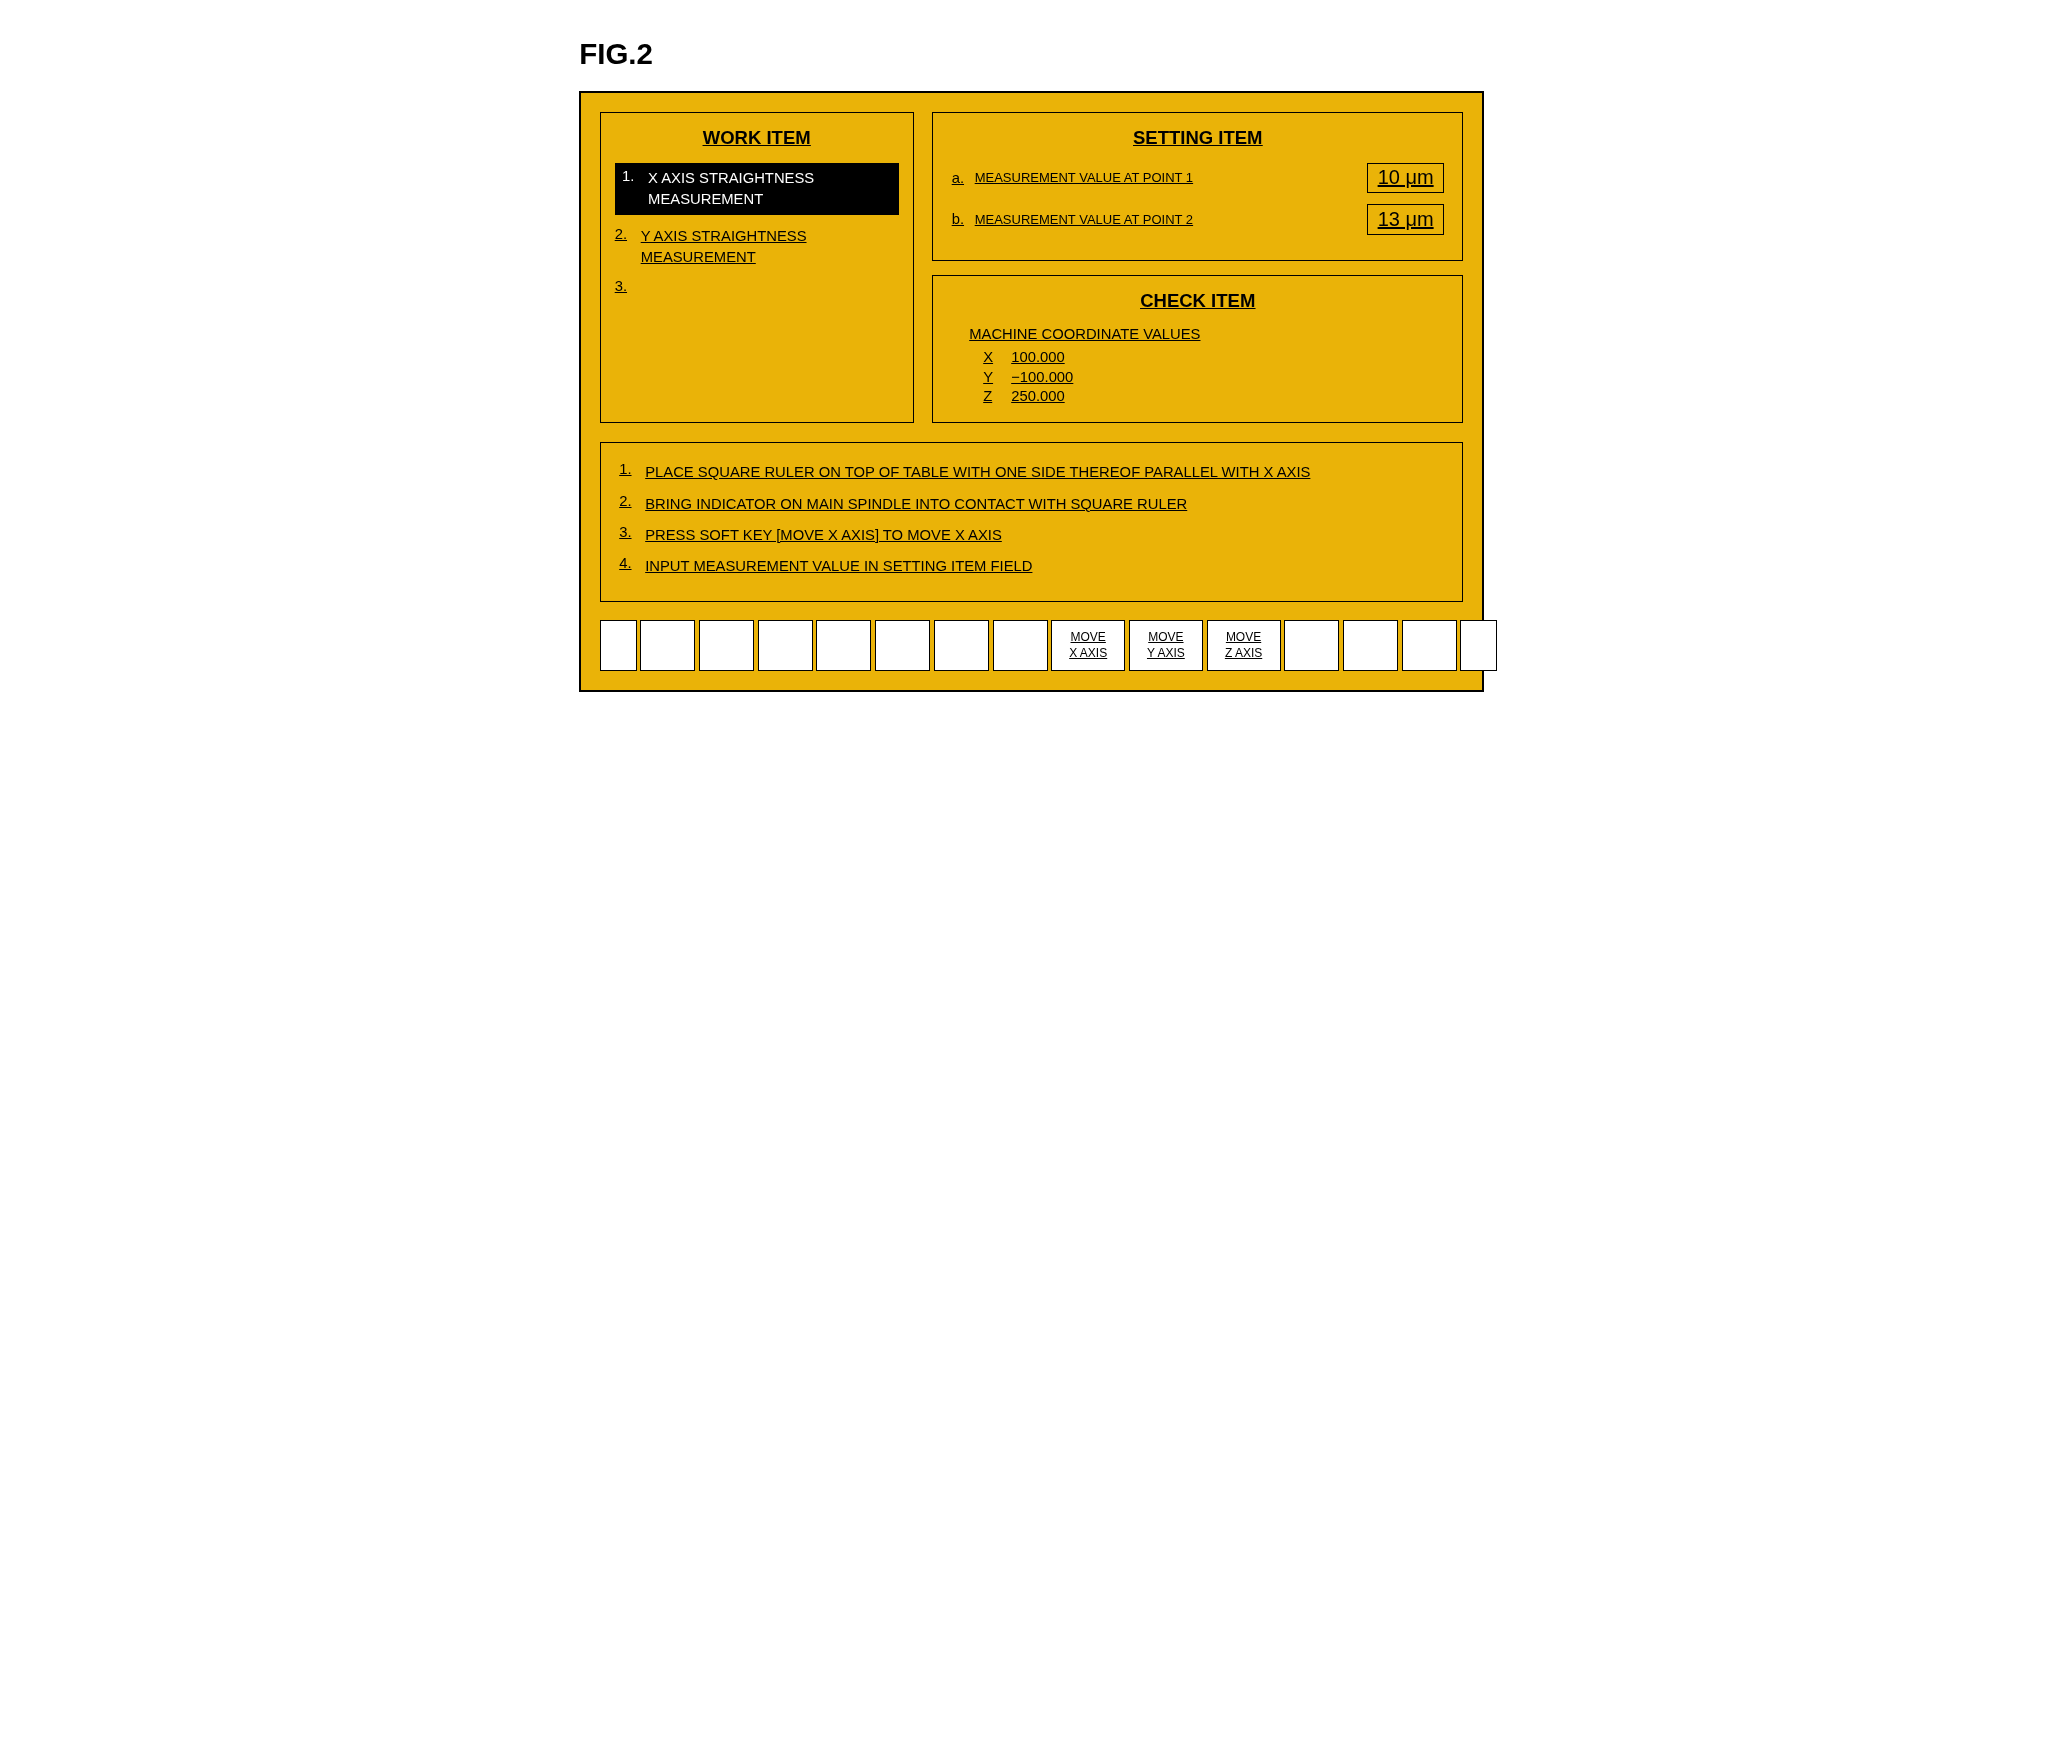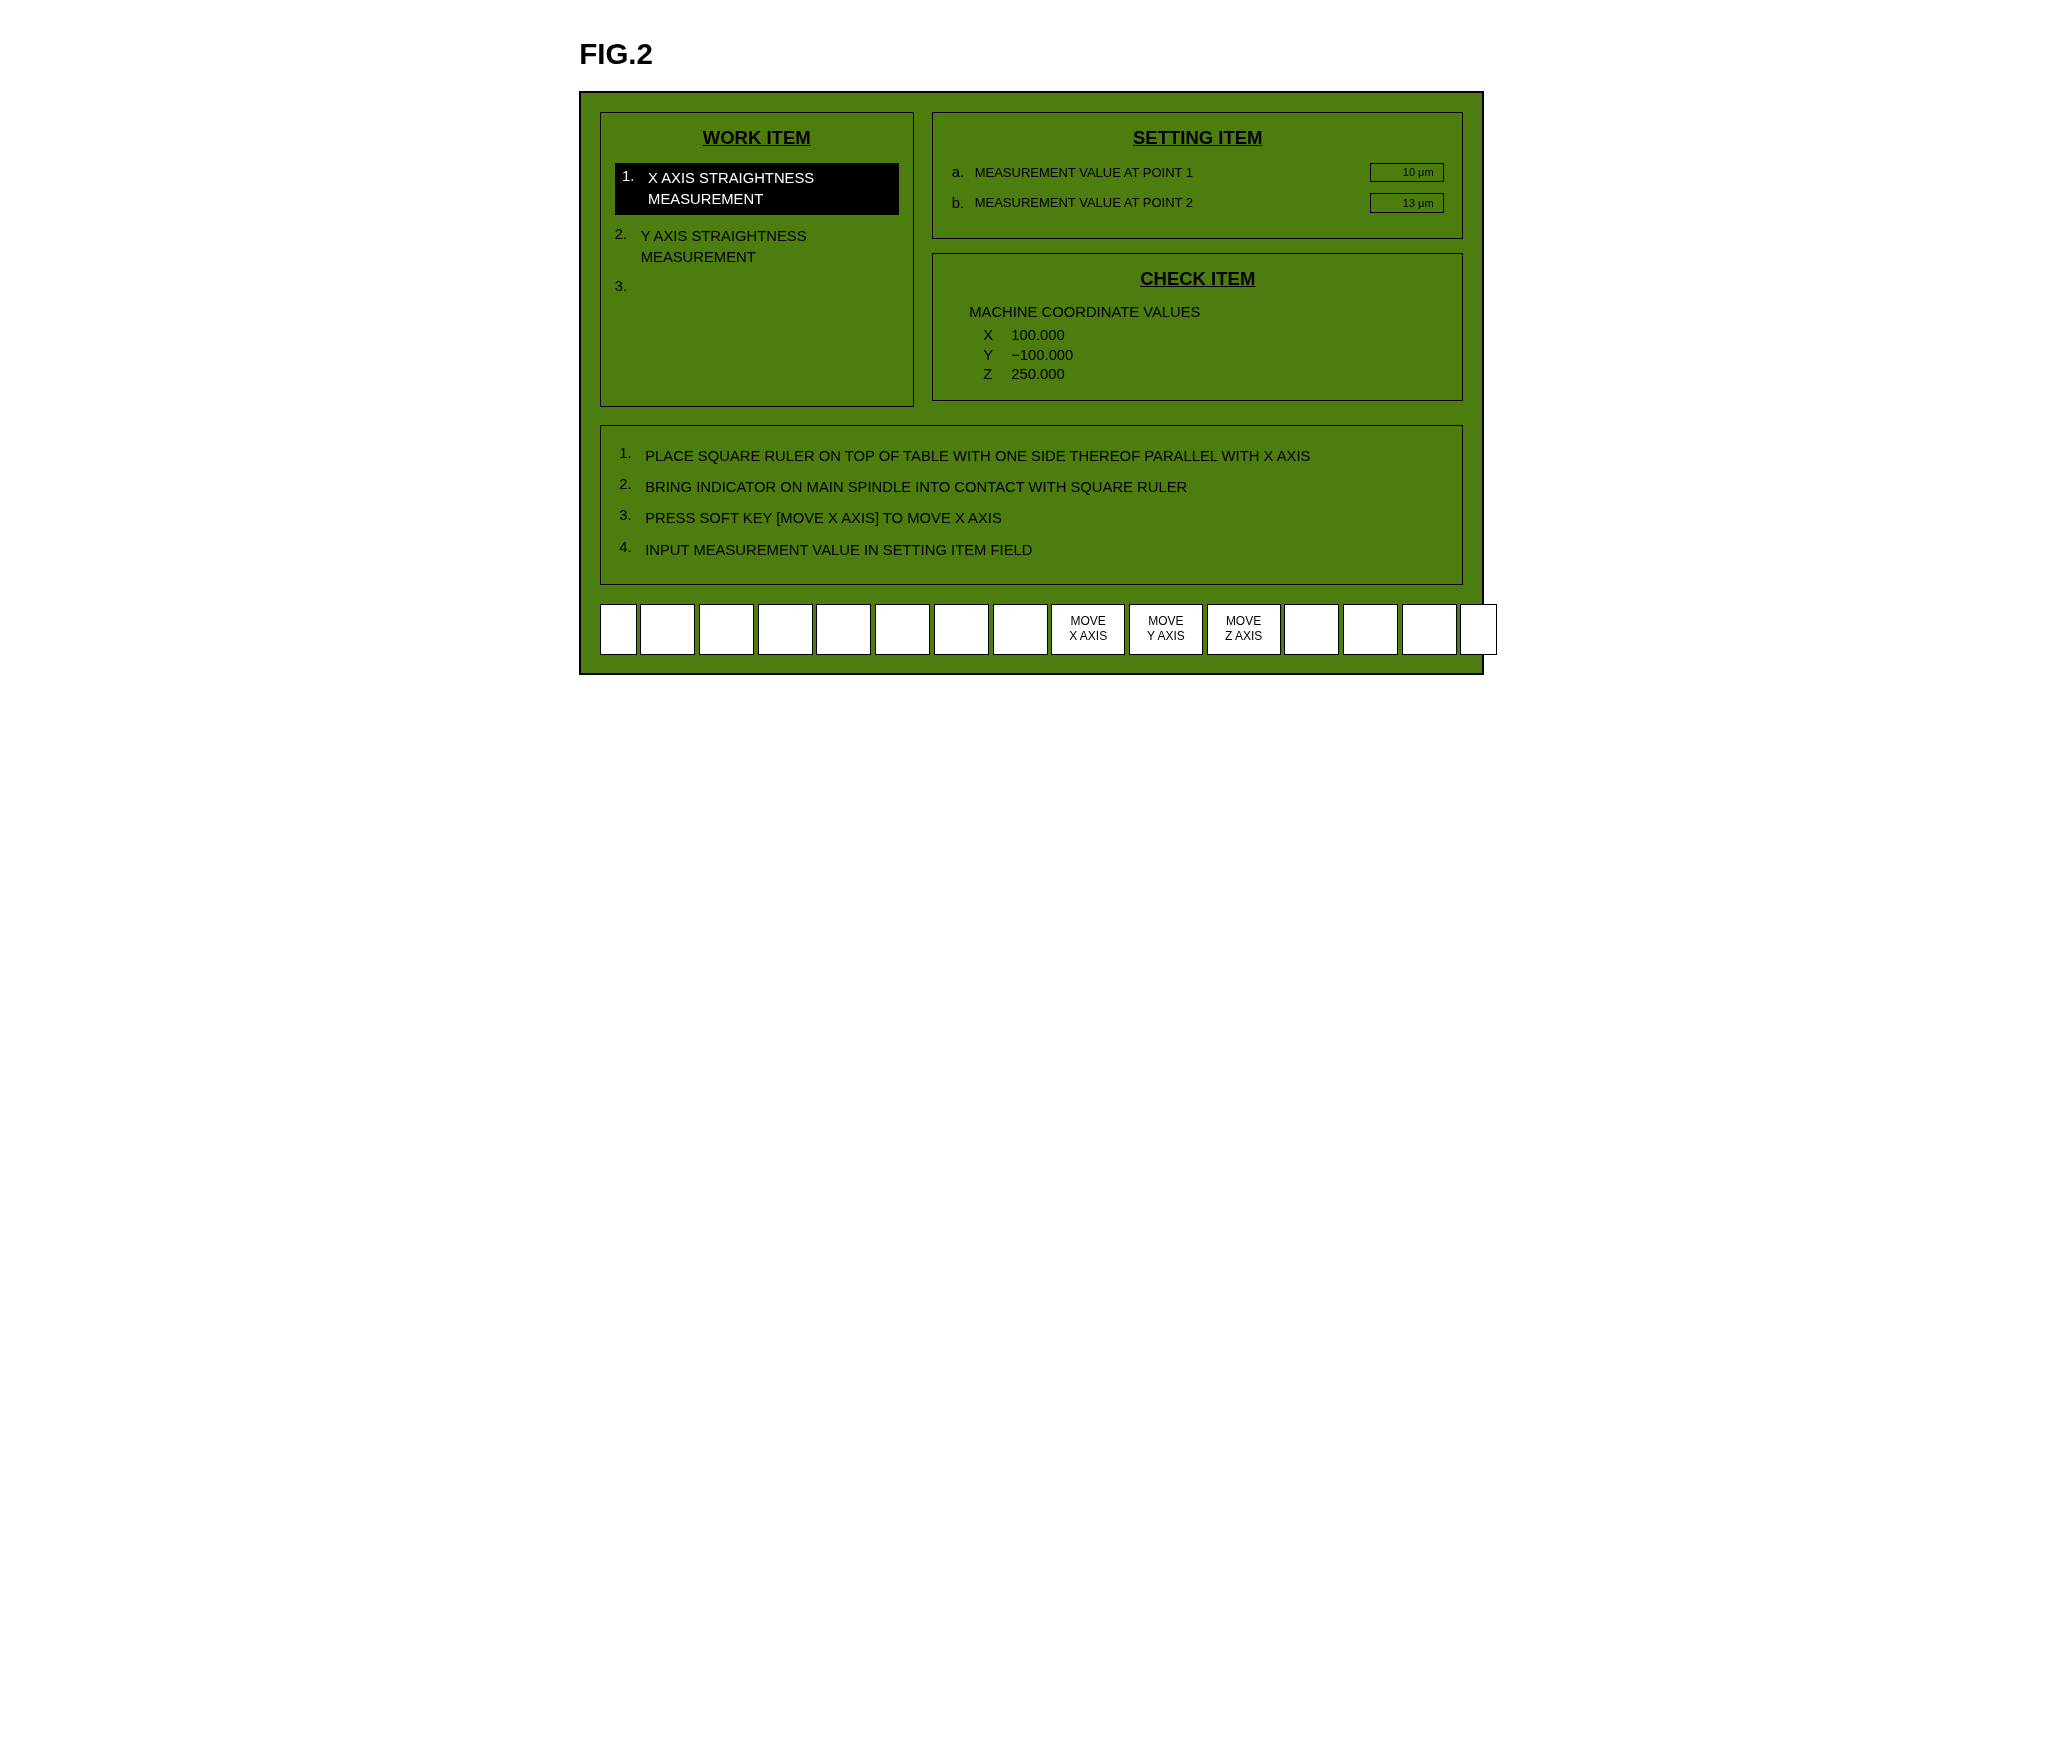--- a/index.html
+++ b/index.html
@@ -26,21 +26,22 @@
     .fig-title {
       font-size: 29.5px;
       font-weight: bold;
       font-family: Liberation Sans, sans-serif;
       margin-bottom: 20px;
     }
 
     .outer-border {
       border: 2.8px solid #000;
       padding: 18.5px;
-      background: #4d7c0f;
+      background: #eab308;
+      text-decoration: underline;
     }
 
     .top-section {
       display: flex;
       gap: 18.5px;
       margin-bottom: 18.5px;
     }
 
     .work-item-panel {
       border: 1.8px solid #000;
@@ -120,21 +121,21 @@
     }
 
     .setting-label-text {
       flex: 1;
       font-size: 13px;
     }
 
     .setting-value-box {
       border: 1.8px solid #000;
       padding: 2.8px 9.2px;
-      font-size: 11px;
+      font-size: 20px;
       min-width: 74px;
       text-align: right;
     }
 
     .check-item-panel {
       border: 1.8px solid #000;
       padding: 14px 36px;
     }
 
     .check-subtitle {

